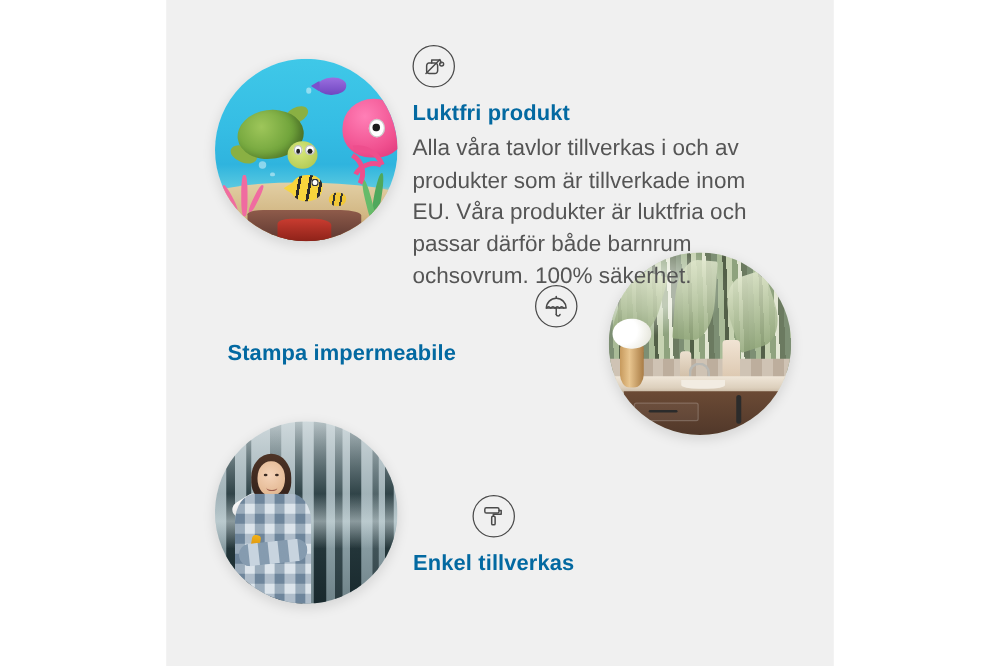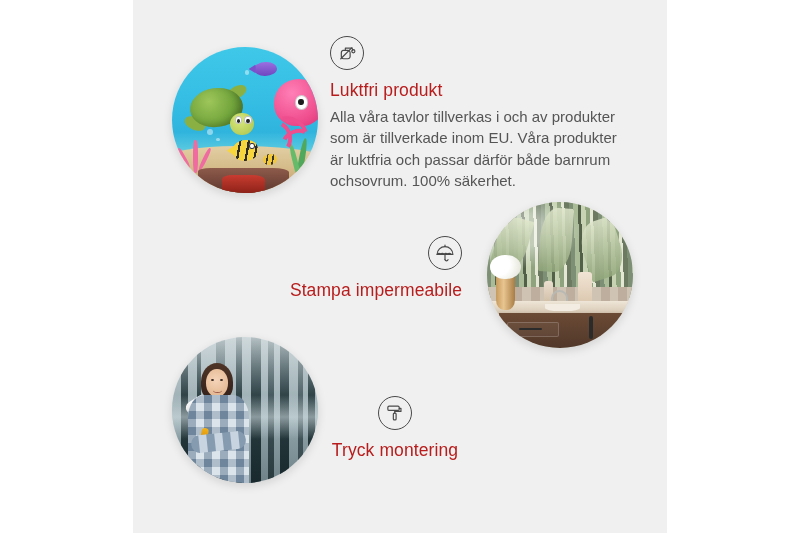--- a/index.html
+++ b/index.html
@@ -304,40 +304,40 @@
   .feature { position: absolute; }
   .icon-circle {
     width: 34px; height: 34px;
     border: 1.4px solid #4a4a4a;
     border-radius: 50%;
     display: flex; align-items: center; justify-content: center;
     box-sizing: border-box;
   }
   .icon-circle svg { display: block; }
   .f-title {
-    color: #b91c1c;
+    color: #0369a1;
     font-size: 17.5px;
-    font-weight: normal;
+    font-weight: bold;
     letter-spacing: .1px;
     margin: 10px 0 5px 0;
     white-space: nowrap;
   }
   .f-body {
     color: #555555;
-    font-size: 15px;
+    font-size: 18px;
     line-height: 1.42;
     margin: 0;
   }
 
   
   #feature-odourless { left: 330px; top: 36px; width: 300px; text-align: left; }
   #feature-odourless .icon-row { display: flex; justify-content: flex-start; }
 
   
-  #feature-waterproof { left: 182px; top: 236px; width: 280px; text-align: right; }
+  #feature-waterproof { left: 182px; top: 228px; width: 280px; text-align: left; }
   #feature-waterproof .icon-row { display: flex; justify-content: flex-end; }
   #feature-waterproof .f-title { margin-bottom: 3px; }
 
   
   #feature-assembly { left: 295px; top: 396px; width: 200px; text-align: center; }
   #feature-assembly .icon-row { display: flex; justify-content: center; }
   #feature-assembly .f-title { margin-bottom: 3px; }
 </style>
 </head>
 <body>
@@ -468,16 +468,16 @@
     <div class="icon-row">
       <div class="icon-circle">
         <svg width="22" height="22" viewBox="0 0 24 24" fill="none" stroke="#4a4a4a" stroke-width="1.3" stroke-linecap="round" stroke-linejoin="round">
           <rect x="4.2" y="4.6" width="12.4" height="4.6" rx="1.4"></rect>
           <path d="M16.6 6.9h1.9v3.4h-6.3"></path>
           <line x1="11.7" y1="10.3" x2="11.7" y2="12.1"></line>
           <rect x="10.2" y="12.1" width="3" height="7.4" rx="1"></rect>
         </svg>
       </div>
     </div>
-    <div class="f-title">Tryck montering</div>
+    <div class="f-title">Enkel tillverkas</div>
   </div>
 
 </div>
 
 </body></html>

